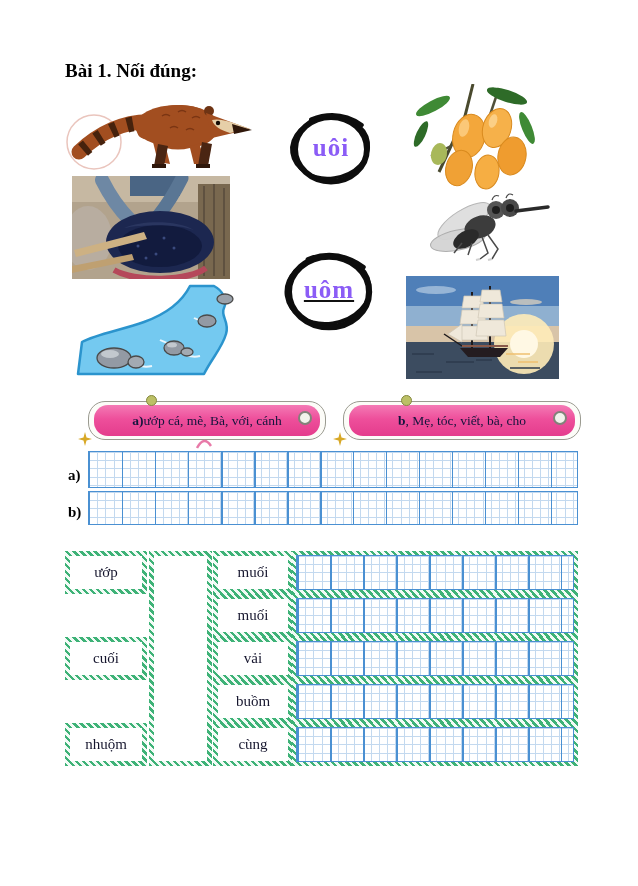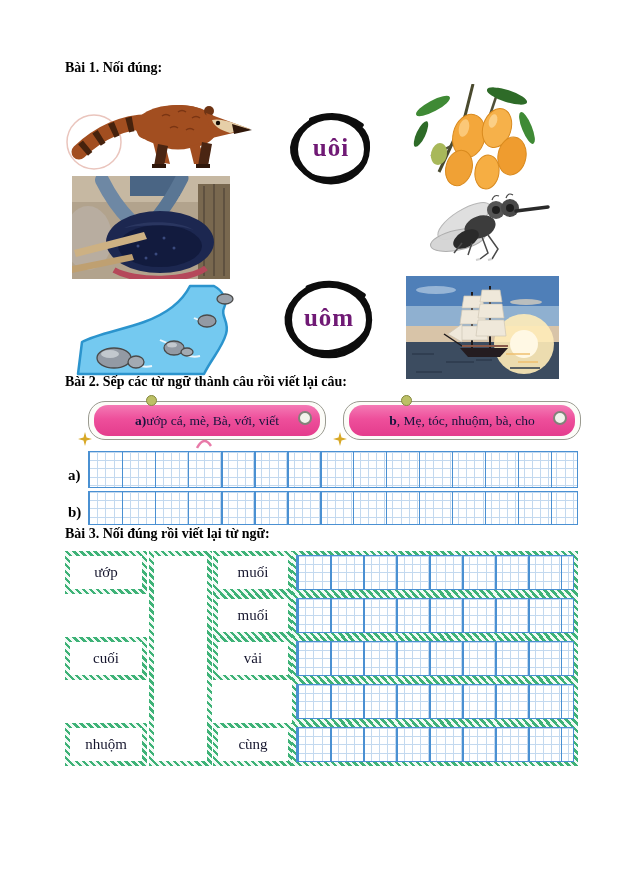--- a/index.html
+++ b/index.html
@@ -1,24 +1,24 @@
 <!DOCTYPE html>
 <html><head>
 <meta charset="utf-8">
 <style>
   html,body{margin:0;padding:0;background:#ffffff;}
   .page{position:relative;width:638px;height:886px;background:#fff;overflow:hidden;
         font-family:"Liberation Serif","DejaVu Serif",serif;color:#111;}
   .abs{position:absolute;}
-  .heading{position:absolute;font-weight:bold;font-size:14px;color:#000;white-space:nowrap;}
+  .heading{position:absolute;font-weight:bold;font-size:19px;color:#000;white-space:nowrap;}
 
   
   .match-circle{position:absolute;display:flex;align-items:center;justify-content:center;}
   .match-circle svg{position:absolute;inset:0;width:100%;height:100%;}
-  .match-circle .ctext{position:relative;font-weight:bold;font-size:25px;color:#701a75;letter-spacing:1px;}
+  .match-circle .ctext{position:relative;font-weight:bold;font-size:25px;color:#8b5cf6;letter-spacing:1px;}
 
   
   .banner{position:absolute;width:238px;height:44px;}
   .banner-outer{position:absolute;left:0;right:0;top:3px;bottom:2px;background:#fcfcf8;
                 border:1.5px solid #9a9a90;border-radius:17px;}
   .banner-pill{position:absolute;left:6px;right:6px;top:7px;bottom:6px;border-radius:14px;
                background:linear-gradient(180deg,#f härlig,#e8408f);
                background:linear-gradient(180deg,#f47ab5 0%,#ee4f9b 45%,#e43c8c 100%);
                display:flex;align-items:center;justify-content:center;
                color:#14143c;font-size:13.5px;white-space:nowrap;}
@@ -149,21 +149,21 @@
       <g stroke="#4a4a4a" stroke-width="1.5" fill="none">
         <path d="M60,42 L70,56 L64,66"></path>
           <path d="M54,44 L60,60 L52,66"></path>
         <path d="M44,50 L40,62"></path>
           <path d="M34,50 L26,60"></path>
       </g>
       <path d="M64,66 L60,67 M52,66 L48,67" stroke="#cfcfcf" stroke-width="2"></path>
     </svg>
   </div>
 
-  <div class="match-circle" style="left:279px;top:276px;width:100px;height:84px;">
+  <div class="match-circle" style="left:279px;top:248px;width:100px;height:84px;text-decoration:underline;">
     <svg viewBox="0 0 100 88">
       <ellipse cx="50" cy="46" rx="42" ry="37" fill="none" stroke="#0d0d0d" stroke-width="6.5"></ellipse>
       <ellipse cx="49" cy="44" rx="44" ry="35" fill="none" stroke="#0d0d0d" stroke-width="3.5" transform="rotate(-8 49 44)"></ellipse>
       <path d="M28,12 Q58,0 86,20" fill="none" stroke="#0d0d0d" stroke-width="5" stroke-linecap="round"></path>
     </svg>
     <span class="ctext">uôm</span>
   </div>
 
   <div class="abs fig" style="left:74px;top:284px;width:182px;height:93px;">
     <svg viewBox="0 0 182 93">
@@ -212,58 +212,56 @@
         <polygon points="76,14 94,14 96,26 74,26"></polygon>
         <polygon points="74,28 96,28 98,42 72,42"></polygon>
         <polygon points="72,44 98,44 100,60 70,60"></polygon>
         <polygon points="42,58 56,48 56,66"></polygon>
       </g>
       <path d="M54,72 L102,72 L94,81 L62,81 Z" fill="#241c20"></path>
       <path d="M56,70 h46" stroke="#8a5a4a" stroke-width="2"></path>
     </svg>
   </div>
 
-  <div class="heading" style="left:65px;top:374px;">Bài 2. Sếp các từ ngữ thành câu rồi viết lại câu:</div>
 
   <div class="banner" style="left:88px;top:398px;">
     <div class="banner-outer"></div>
     <div class="banner-pill">
       <b>a)</b>
-        <span> ướp cá, mè, Bà, với, viết</span>
+        <span> ướp cá, mè, Bà, với, cánh</span>
       <span class="grommet"></span>
     </div>
     <span class="pin-dot"></span>
     <svg class="abs" style="left:-10px;bottom:-4px;width:14px;height:14px;" viewBox="0 0 14 14">
       <path d="M7,0 L8.5,5.5 L14,7 L8.5,8.5 L7,14 L5.5,8.5 L0,7 L5.5,5.5 Z" fill="#d8a826"></path>
     </svg>
     <svg class="abs" style="left:108px;bottom:-7px;width:16px;height:10px;" viewBox="0 0 16 10">
       <path d="M1,9 Q8,-4 15,7" fill="none" stroke="#e87aa8" stroke-width="2.5"></path>
     </svg>
   </div>
 
   <div class="banner" style="left:343px;top:398px;">
     <div class="banner-outer"></div>
     <div class="banner-pill">
       <b>b</b>
-        <span>, Mẹ, tóc, nhuộm, bà, cho</span>
+        <span>, Mẹ, tóc, viết, bà, cho</span>
       <span class="grommet"></span>
     </div>
     <span class="pin-dot"></span>
     <svg class="abs" style="left:-10px;bottom:-4px;width:14px;height:14px;" viewBox="0 0 14 14">
       <path d="M7,0 L8.5,5.5 L14,7 L8.5,8.5 L7,14 L5.5,8.5 L0,7 L5.5,5.5 Z" fill="#d8a826"></path>
     </svg>
   </div>
 
   <div class="wlabel" style="left:68px;top:467px;">a)</div>
   <div class="wgrid" style="left:88px;top:451px;width:490px;height:37px;"></div>
 
   <div class="wlabel" style="left:68px;top:504px;">b)</div>
   <div class="wgrid" style="left:88px;top:491px;width:490px;height:34px;"></div>
 
-  <div class="heading" style="left:65px;top:526px;">Bài 3. Nối đúng rồi viết lại từ ngữ:</div>
 
   <div class="zz" style="left:149px;top:551px;width:63px;height:215px;"></div>
 
   <div class="zz word-cell" style="left:65px;top:551px;width:82px;height:43px;">
       <span>ướp</span>
     </div>
   <div class="zz word-cell" style="left:213px;top:551px;width:80px;height:43px;">
       <span>muối</span>
     </div>
   <div class="zz" style="left:292px;top:551px;width:286px;height:43px;">
@@ -280,20 +278,23 @@
   <div class="zz word-cell" style="left:213px;top:637px;width:80px;height:43px;">
       <span>vải</span>
     </div>
   <div class="zz word-cell" style="left:65px;top:637px;width:82px;height:43px;">
       <span>cuối</span>
     </div>
   <div class="zz" style="left:292px;top:637px;width:286px;height:43px;">
       <div class="inner-grid"></div>
     </div>
 
+  <div class="zz word-cell" style="left:213px;top:680px;width:80px;height:43px;">
+      <span>buồm</span>
+    </div>
   <div class="zz" style="left:292px;top:680px;width:286px;height:43px;">
       <div class="inner-grid"></div>
     </div>
 
   <div class="zz word-cell" style="left:65px;top:723px;width:82px;height:43px;">
       <span>nhuộm</span>
     </div>
   <div class="zz word-cell" style="left:213px;top:723px;width:80px;height:43px;">
       <span>cùng</span>
     </div>

